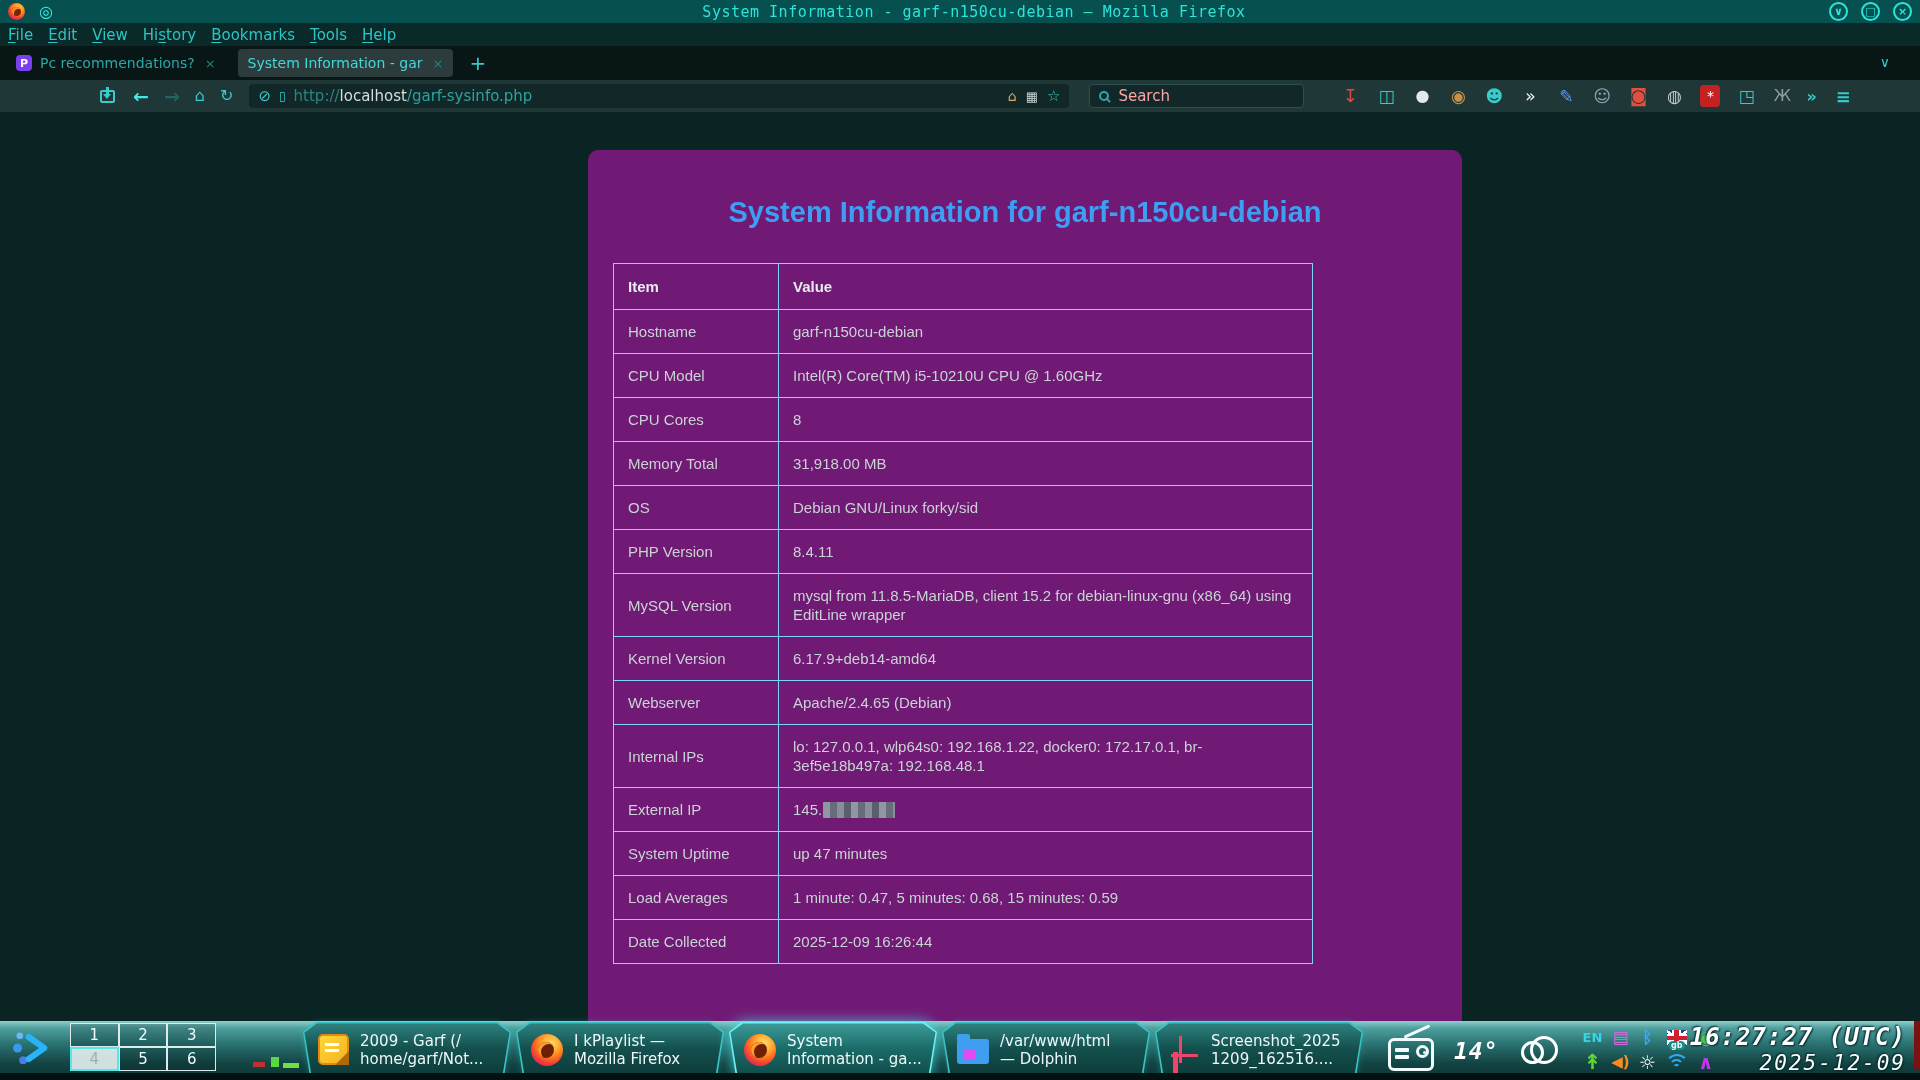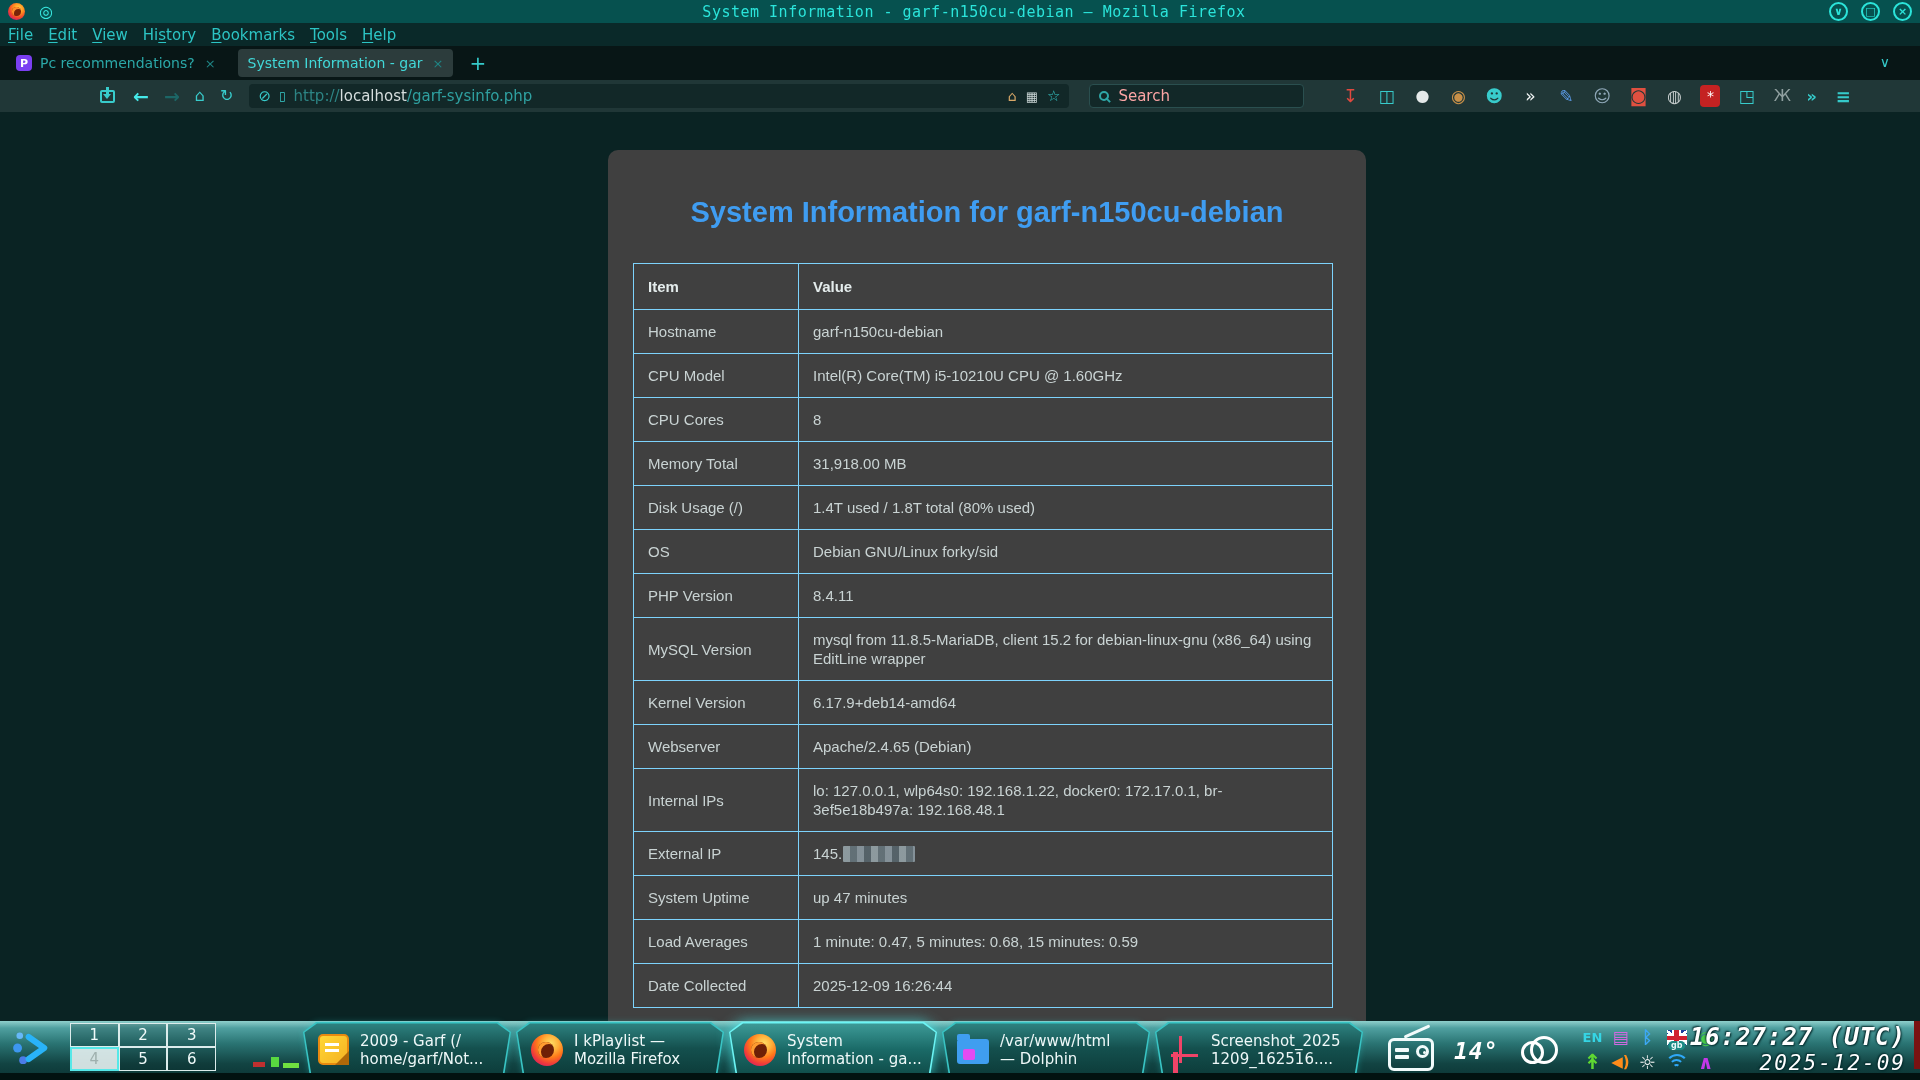--- a/index.html
+++ b/index.html
@@ -66,21 +66,21 @@
   .mag::after { content:""; position:absolute; width:2px; height:6px; background:#2fa7a7;
     right:-2px; bottom:-4px; transform:rotate(-45deg); }
   .search-ph { color:#fca5a5; font-size:15px; }
   #extensions { display:flex; gap:16px; margin-left:36px; align-items:center; }
   .ext { min-width:20px; text-align:center; font-size:16px; line-height:20px; }
   .ovf { color:#35caca; font-size:16px; margin-left:14px; letter-spacing:-1px; font-weight:bold; }
   .burger { color:#35caca; font-size:18px; margin-left:20px; font-weight:bold; }
 
   
   .pagearea { position:absolute; top:112px; left:0; width:1920px; height:909px; background:#0a2323; overflow:hidden; }
-  .card { position:absolute; left:608px; top:38px; width:758px; height:872px; background:#404040;
+  .card { position:absolute; left:588px; top:38px; width:874px; height:872px; background:#701a75;
     border-radius:10px 10px 0 0; font-family:"Liberation Sans", sans-serif; }
   .card h1 { margin-top:46px; text-align:center; color:#3f9df2; font-size:29px; font-weight:bold; }
   table.sysinfo { position:absolute; left:25px; top:113px; width:700px; border-collapse:collapse;
     color:#c9d3d3; font-size:15px; }
   .sysinfo th, .sysinfo td { border:1px solid #7dd3fc; text-align:left; padding:12px 14px; line-height:19px; }
   .sysinfo th { color:#e4ecec; font-weight:bold; padding:13px 14px; }
   .sysinfo th:first-child, .sysinfo td:first-child { width:165px; }
   .redact { display:inline-block; vertical-align:-3px; width:72px; height:16px; margin-left:1px; border-radius:1px;
     background:repeating-linear-gradient(90deg,#93a1a6 0 7px,#65747b 7px 14px,#8a98a0 14px 21px,#57656c 21px 28px);
     opacity:.92; }
@@ -283,24 +283,20 @@
             </tr>
             <tr>
               <td>CPU Cores</td>
               <td>8</td>
             </tr>
             <tr>
               <td>Memory Total</td>
               <td>31,918.00 MB</td>
             </tr>
             <tr>
-              <td>Disk Usage (/)</td>
-              <td>1.4T used / 1.8T total (80% used)</td>
-            </tr>
-            <tr>
               <td>OS</td>
               <td>Debian GNU/Linux forky/sid</td>
             </tr>
             <tr>
               <td>PHP Version</td>
               <td>8.4.11</td>
             </tr>
             <tr>
               <td>MySQL Version</td>
               <td>mysql from 11.8.5-MariaDB, client 15.2 for debian-linux-gnu (x86_64) using EditLine wrapper</td>

